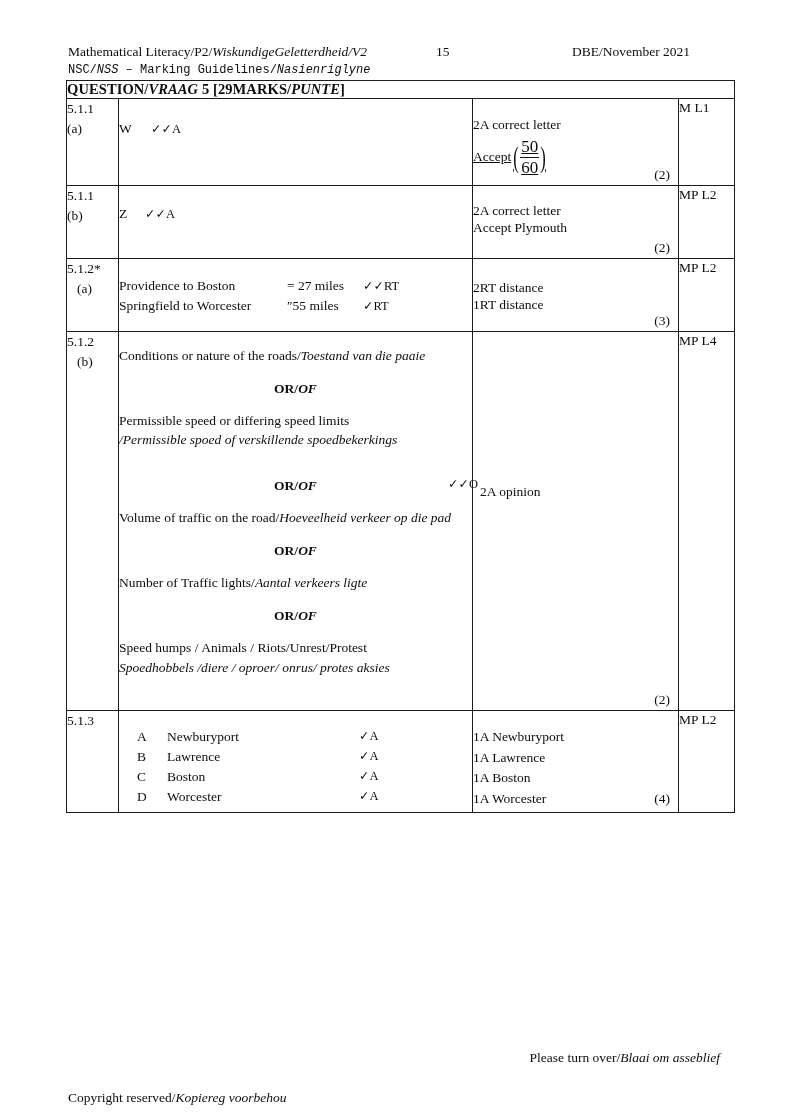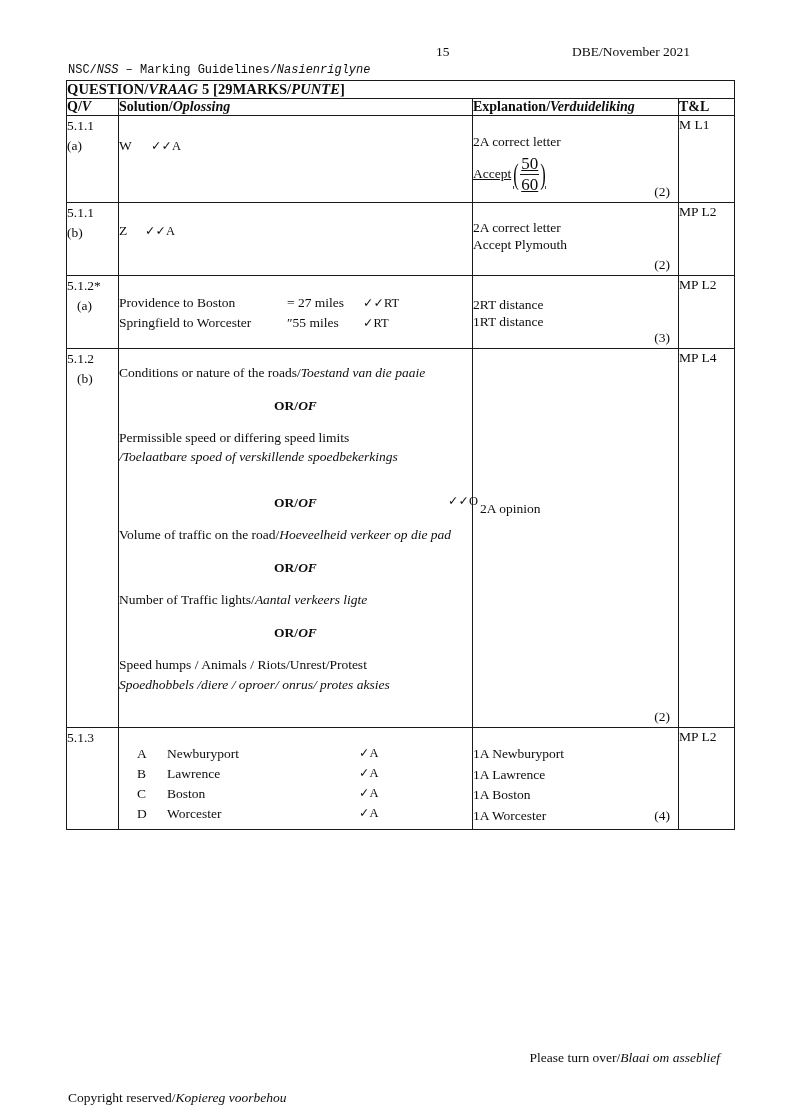--- a/index.html
+++ b/index.html
@@ -186,45 +186,40 @@
     white-space: nowrap;
   }
   .foot-left  { position: absolute; left: 0; top: 0; margin-top: 40px; }
   .foot-right { position: absolute; right: 0; top: 0; }
 </style>
 </head>
 <body>
 
 <div class="page-head">
   <div class="head-row1">
+    <span class="head-left"><span>Mathematical Literacy/P2/</span><span class="it">WiskundigeGeletterdheid/V2</span></span>
     <span class="head-page">15</span>
     <span class="head-right">DBE/November 2021</span>
   </div>
   <div class="head-row2"><span>NSC/</span><span class="it">NSS</span><span> – Marking Guidelines/</span><span class="it">Nasienriglyne</span></div>
 </div>
 
 <table class="marking">
   <colgroup>
     <col class="col-q">
       <col class="col-sol">
       <col class="col-exp">
       <col class="col-tl">
   </colgroup>
 
   <tbody>
       <tr>
     <td class="title-cell" colspan="4"><span>QUESTION/</span><span class="it">VRAAG</span><span> 5 [29MARKS/</span><span class="it">PUNTE</span><span>]</span></td>
   </tr>
 
-  <tr>
-    <td class="hdr-cell"><span>Q/</span><span class="it">V</span></td>
-    <td class="hdr-cell"><span>Solution/</span><span class="it">Oplossing</span></td>
-    <td class="hdr-cell"><span>Explanation/</span><span class="it">Verduideliking</span></td>
-    <td class="hdr-cell"><span>T&amp;L</span></td>
-  </tr>
 
   <tr>
     <td class="qcell">
       <span class="sub-nopad">5.1.1</span>
       <span class="sub-nopad">(a)</span>
     </td>
     <td class="solcell r1-sol">
       <div class="r1-ans">
         <span class="letter">W</span><span class="tick">✓✓A</span>
       </div>
@@ -298,21 +293,21 @@
     </td>
     <td class="solcell r4-sol">
       <div class="r4-body">
 
         <div class="just"><span>Conditions or nature of the roads/</span><span class="it">Toestand van die paaie</span></div>
 
         <div class="orline"><span>OR/</span><span class="it">OF</span></div>
 
         <div class="blk">
           <div>Permissible speed or differing speed limits</div>
-          <div class="it">/Toelaatbare spoed of  verskillende spoedbekerkings</div>
+          <div class="it">/Permissible spoed of  verskillende spoedbekerkings</div>
         </div>
 
         <div class="orline gap-lg"><span>OR/</span><span class="it">OF</span><span class="tick-right tick">✓✓O</span></div>
 
         <div class="just blk"><span>Volume of traffic on the road/</span><span class="it">Hoeveelheid verkeer op die pad</span></div>
 
         <div class="orline"><span>OR/</span><span class="it">OF</span></div>
 
         <div class="blk"><span>Number of Traffic lights/</span><span class="it">Aantal verkeers ligte</span></div>
 

